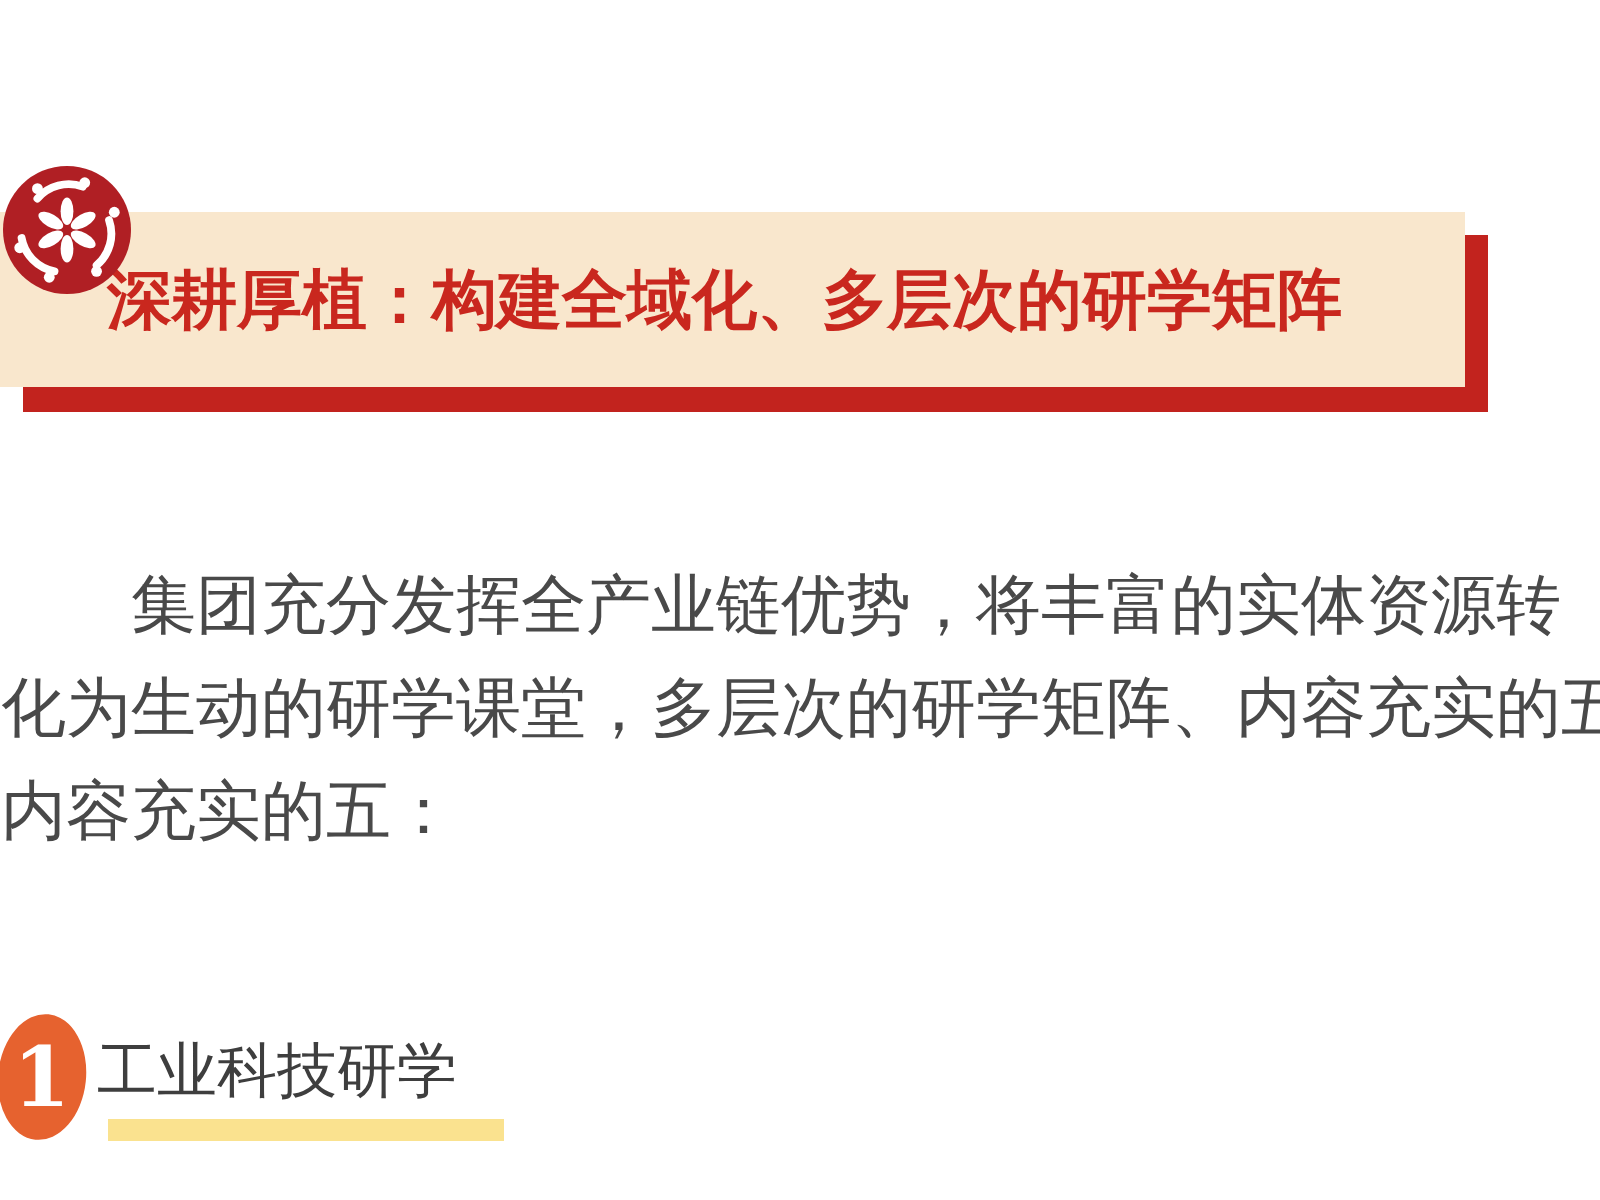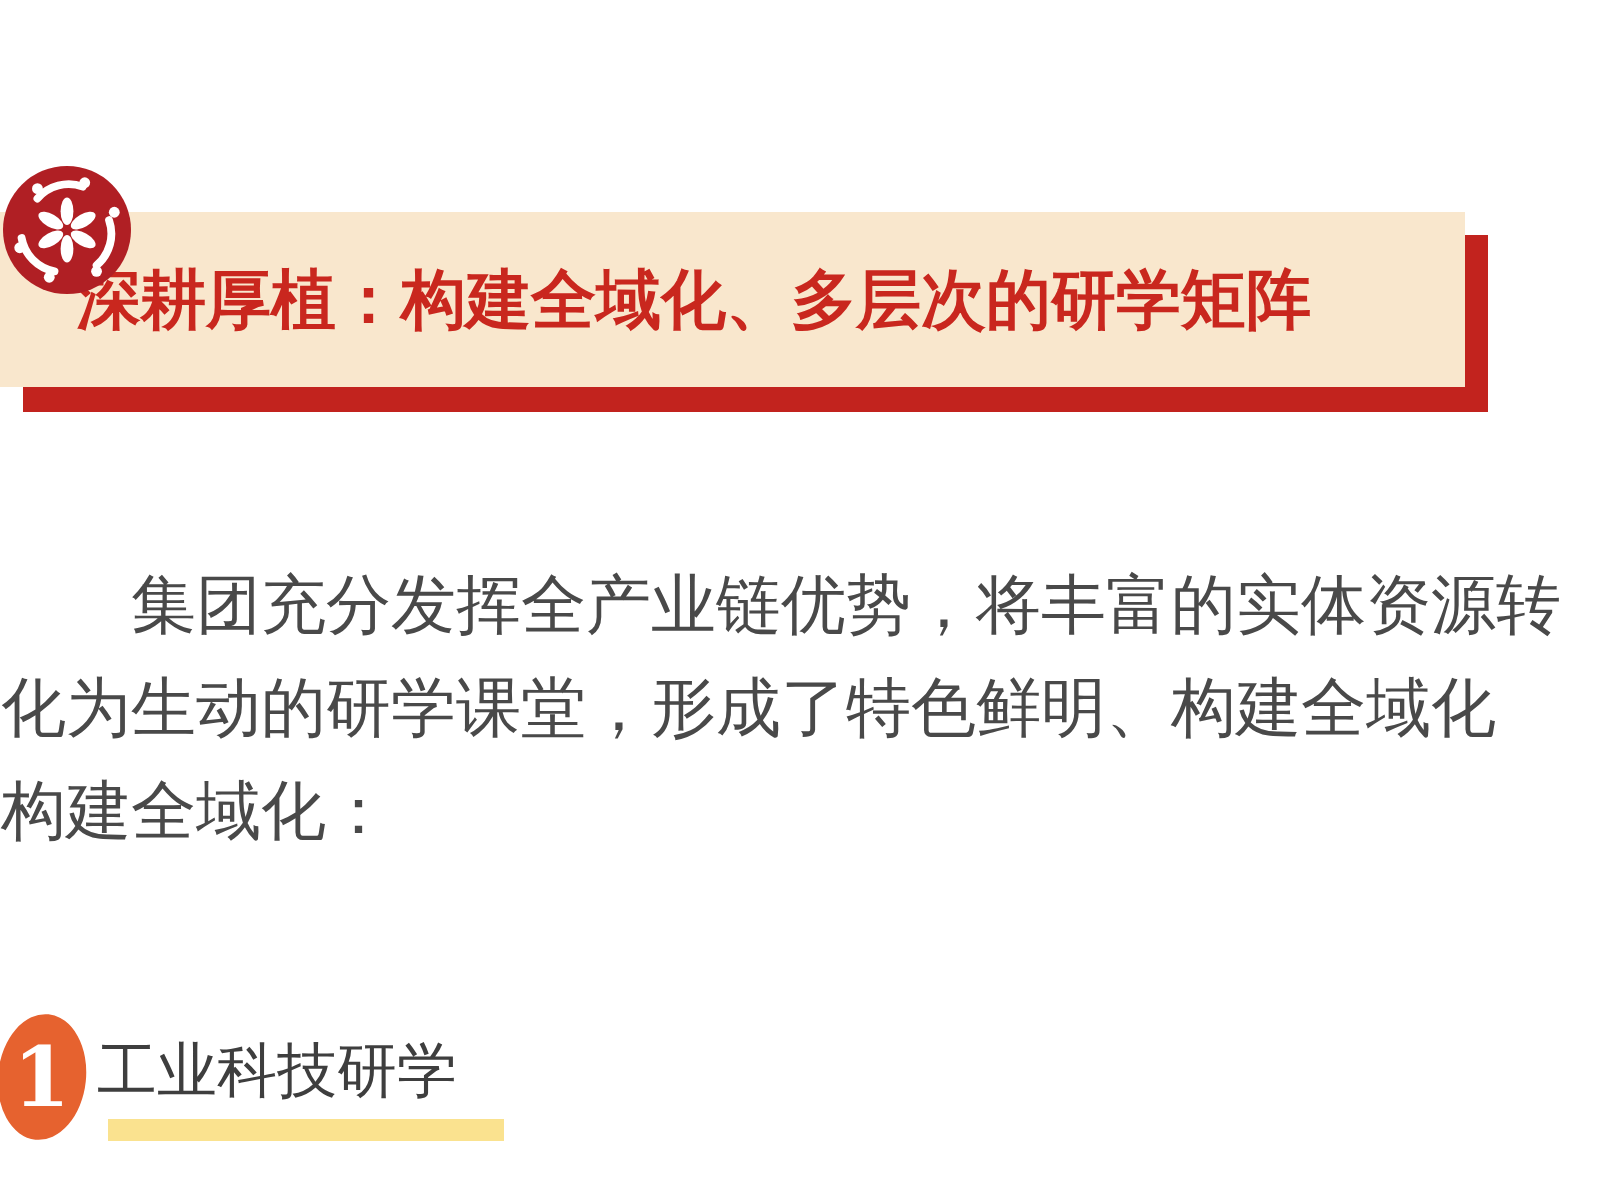--- a/index.html
+++ b/index.html
@@ -15,21 +15,21 @@
   .banner-shadow {
     position: absolute; left: 23px; top: 235px;
     width: 1465px; height: 177px;
     background: #c2231e;
   }
   .banner {
     position: absolute; left: 0; top: 212px;
     width: 1465px; height: 175px;
     background: #f9e7cd;
     display: flex; align-items: center;
-    padding-left: 76px;
+    padding-left: 107px;
   }
   .banner-title {
     font-size: 65px; font-weight: bold;
     color: #c9271e; letter-spacing: 0;
     white-space: nowrap; line-height: 1;
   }
   .seal {
     position: absolute; left: 2px; top: 163px;
     width: 130px; height: 134px;
   }
@@ -102,22 +102,22 @@
           <path d="M36,34 A42,42 0 0,1 82,22" transform="rotate(120 66 66)"></path>
           <path d="M36,34 A42,42 0 0,1 82,22" transform="rotate(240 66 66)"></path>
         </g>
       </svg>
     </div>
   </header>
 
   <main>
     <p class="para">
       <span class="pline indent">集团充分发挥全产业链优势，将丰富的实体资源转</span>
-      <span class="pline">化为生动的研学课堂，形成了特色鲜明、构建全域化</span>
-      <span class="pline">构建全域化：</span>
+      <span class="pline">化为生动的研学课堂，多层次的研学矩阵、内容充实的五</span>
+      <span class="pline">内容充实的五：</span>
     </p>
   </main>
 
   <section>
     <div class="section-underline"></div>
     <div class="num-badge">
       <span>1</span>
     </div>
     <h2 class="section-title">工业科技研学</h2>
   </section>

